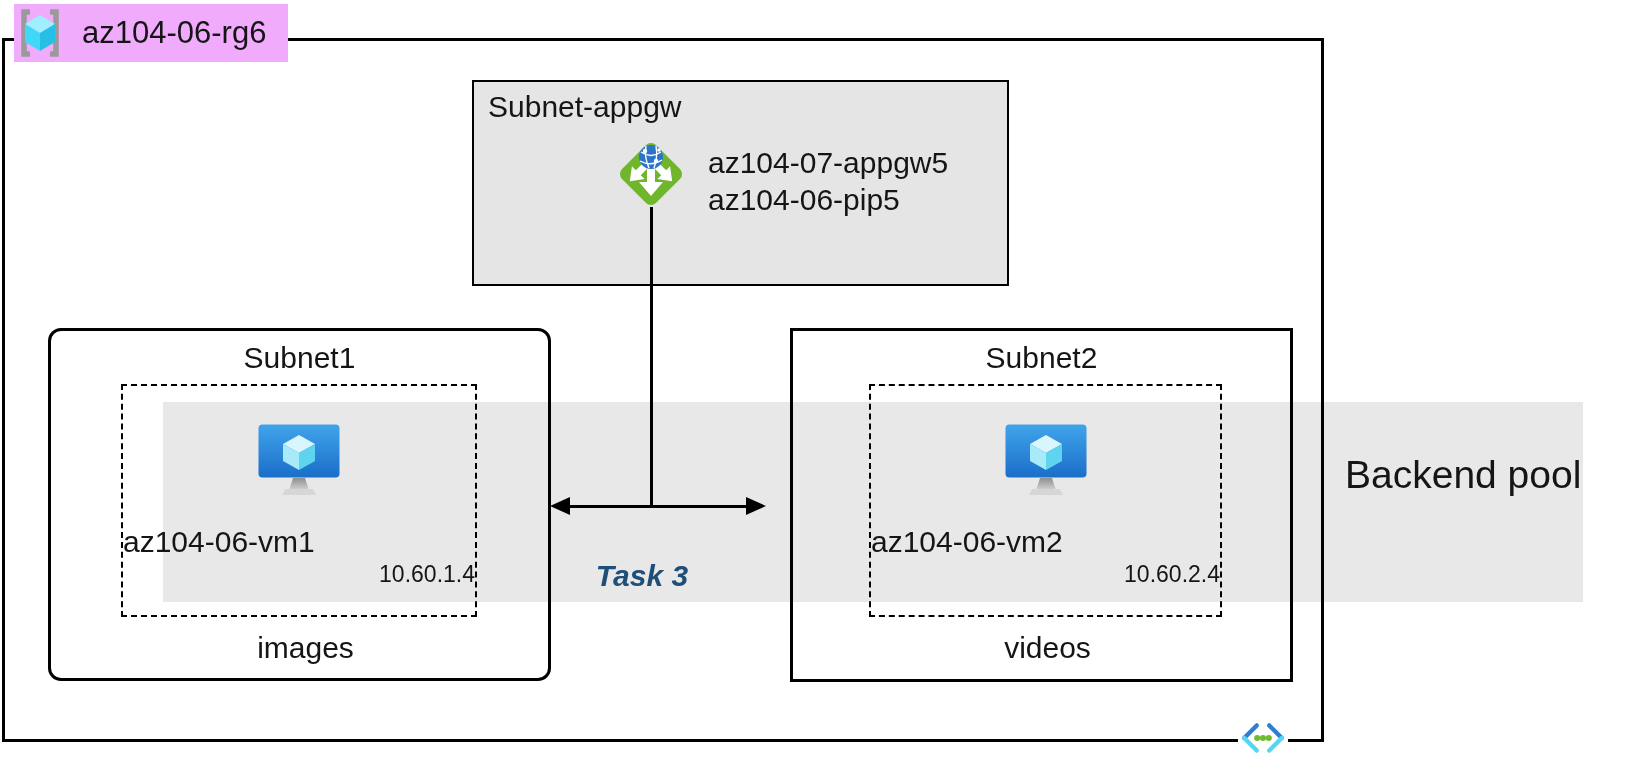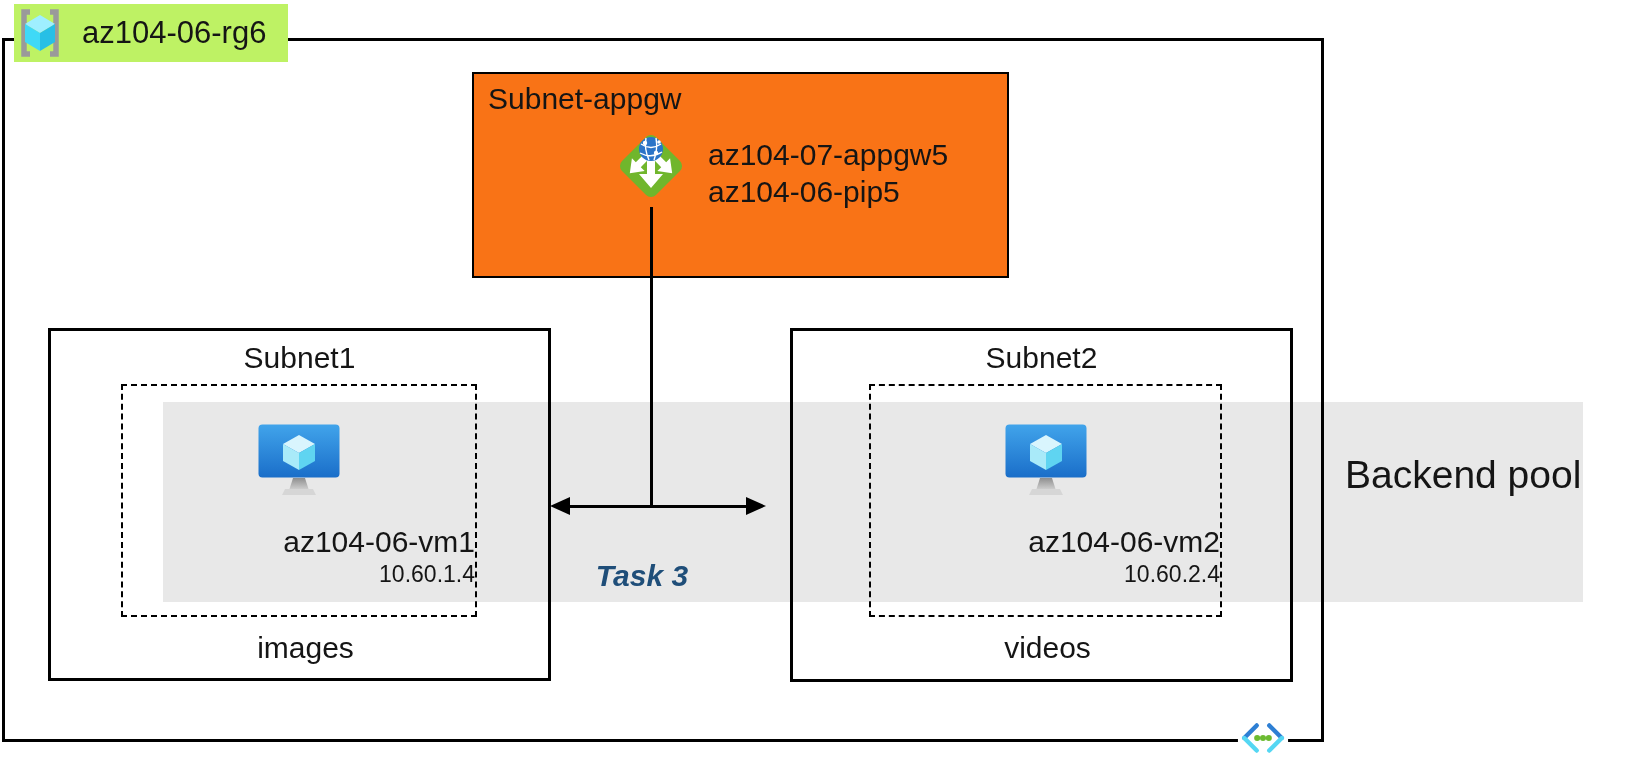--- a/index.html
+++ b/index.html
@@ -16,40 +16,40 @@
   
   .band{position:absolute;left:163px;top:402px;width:1420px;height:200px;
         background:var(--band-color);z-index:1;}
   .band-label{position:absolute;left:1345px;top:452px;font-size:39px;line-height:46px;
         color:var(--text-color);z-index:3;white-space:nowrap;}
 
   
   .rg-box{position:absolute;left:2px;top:38px;width:1322px;height:704px;
         border:3px solid var(--border-color);z-index:2;}
   .rg-title{position:absolute;left:14px;top:4px;height:58px;display:flex;align-items:center;
-        gap:16px;background:#bef264;padding-right:22px;z-index:5;}
+        gap:16px;background:#f0abfc;padding-right:22px;z-index:5;}
   .rg-title .rg-name{font-size:31px;white-space:nowrap;}
 
   
   .solid-box{position:absolute;border:3px solid var(--border-color);background:transparent;z-index:2;}
-  .appgw-box{left:472px;top:72px;width:537px;height:206px;border-width:2.5px;background:#f97316;}
-  .subnet1-box{left:48px;top:328px;width:503px;height:353px;}
+  .appgw-box{left:472px;top:80px;width:537px;height:206px;border-width:2.5px;background:#e5e5e5;}
+  .subnet1-box{left:48px;top:328px;width:503px;height:353px;border-radius:13px;}
   .subnet2-box{left:764px;top:328px;width:503px;height:354px;margin-left:26px;}
 
   .box-label-tl{position:absolute;left:14px;top:8px;font-size:30px;white-space:nowrap;}
   .box-label-ctr{position:absolute;left:0;top:10px;width:100%;text-align:center;
         font-size:30px;white-space:nowrap;}
 
   .dashed-box{position:absolute;border:2.5px dashed var(--border-color);width:356px;height:233px;
         top:53px;z-index:2;}
   .dash1{left:70px;}
   .dash2{left:76px;width:353px;}
 
   .vm-icon{position:absolute;left:50%;transform:translateX(-50%);top:37px;}
-  .vm-name{position:absolute;left:0;top:139px;width:100%;text-align:right;font-size:30px;}
+  .vm-name{position:absolute;left:0;top:139px;width:100%;text-align:left;font-size:30px;}
   .vm-ip{position:absolute;left:0;top:175px;width:100%;text-align:right;font-size:23px;}
   .caption{position:absolute;left:0;top:300px;width:100%;text-align:center;font-size:30px;padding-left:12px;}
 
   
   .appgw-icon{position:absolute;left:141px;top:56px;}
   .appgw-text{position:absolute;left:234px;top:62px;font-size:30px;line-height:37px;white-space:nowrap;}
 
   
   .vline{position:absolute;left:650px;top:207px;width:3px;height:300px;
         background:var(--border-color);z-index:3;}

